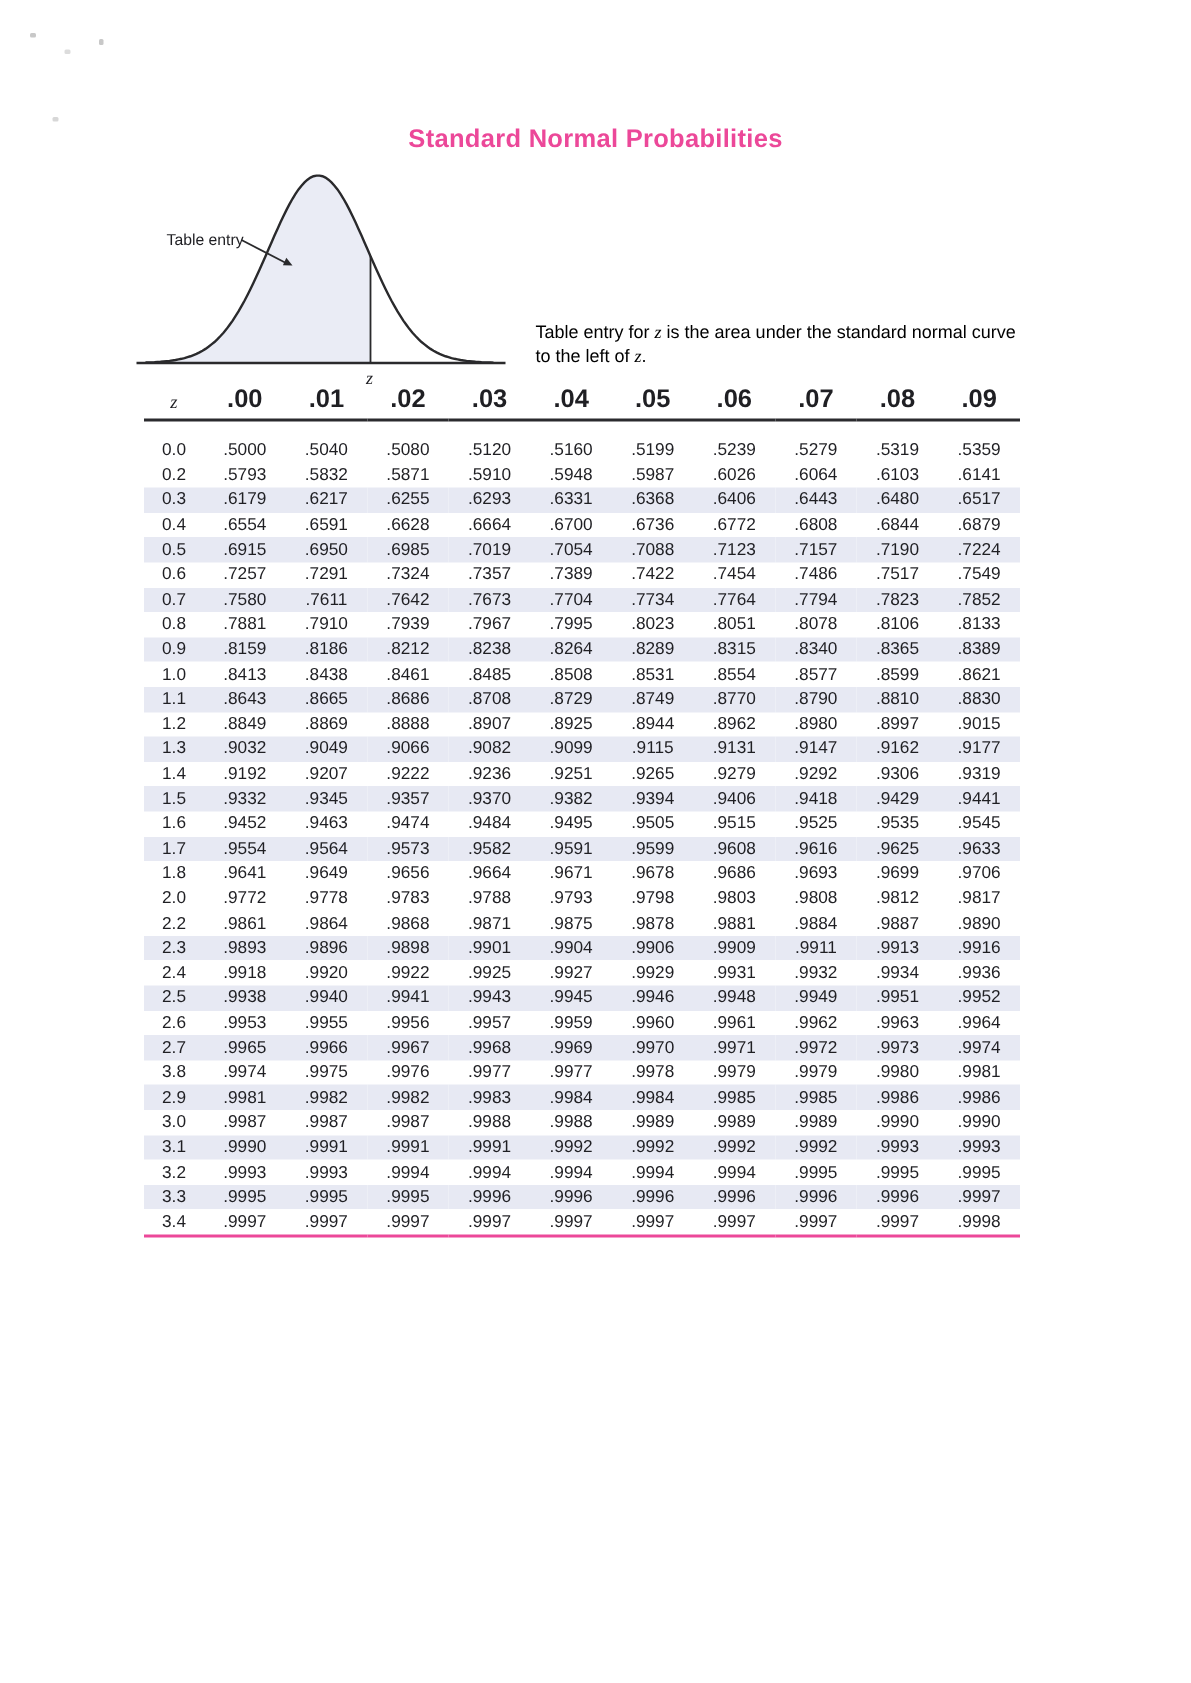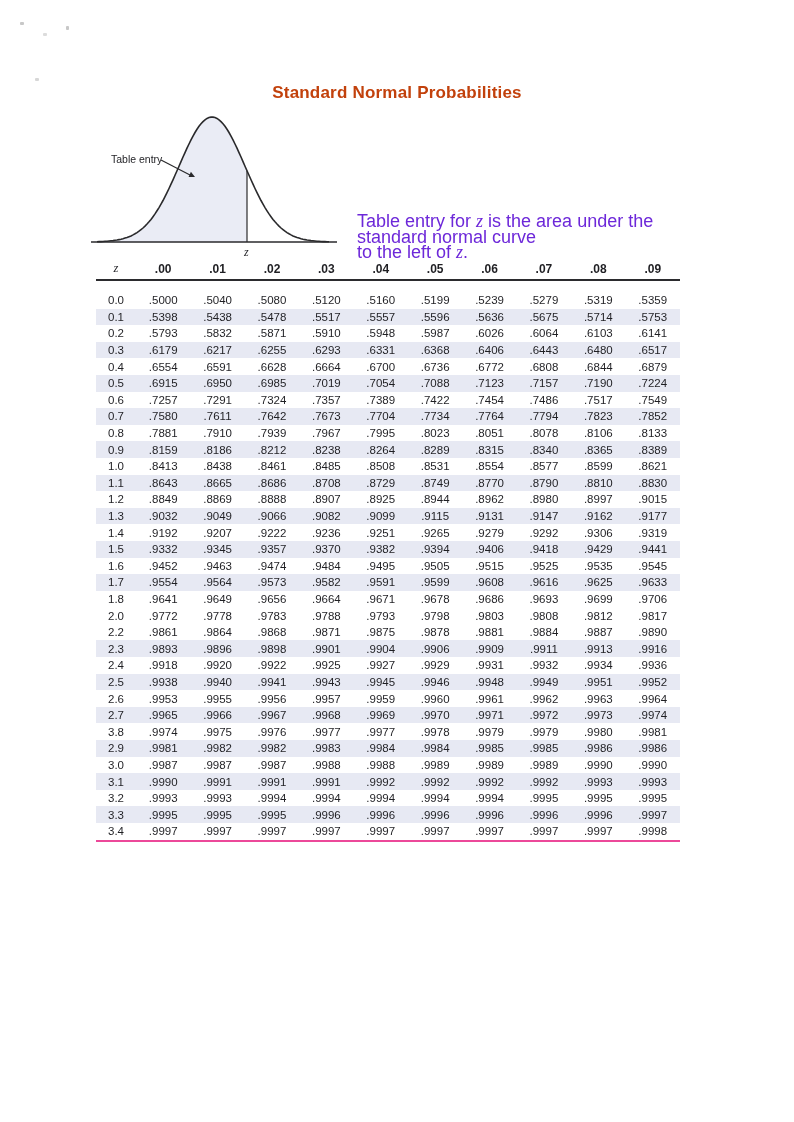--- a/index.html
+++ b/index.html
@@ -15,38 +15,38 @@
     background:#ffffff;
     margin:0 auto;
     overflow:hidden;
     font-family:"Liberation Sans", sans-serif;
     color:var(--ink);
   }
   .speck{position:absolute;background:#9a9a9a;border-radius:1px;}
   .title{
     position:absolute;left:0;top:83px;width:794px;
     text-align:center;font-size:17px;font-weight:bold;
-    letter-spacing:0.2px;color:#c2410c;
+    letter-spacing:0.2px;color:#ec4899;
   }
   .figure{position:absolute;left:89px;top:105px;width:250px;height:155px;}
   .figure svg{display:block;width:250px;height:155px;}
   .fig-label{font-size:10.5px;fill:var(--ink);font-family:"Liberation Sans",sans-serif;}
   .fig-z{font-size:12px;font-style:italic;fill:var(--ink);font-family:"Liberation Serif",serif;}
   .caption{
     position:absolute;left:357px;top:214px;width:340px;
-    font-size:18px;line-height:15.5px;color:#6d28d9;
+    font-size:12px;line-height:15.5px;color:#000000;
   }
   .serif-i{font-style:italic;font-family:"Liberation Serif",serif;}
   table.ztable{
     position:absolute;left:96px;top:256px;width:584px;
     border-collapse:collapse;table-layout:fixed;
   }
   table.ztable col.zc{width:40px;}
   table.ztable th{
-    font-size:12px;font-weight:bold;text-align:center;
+    font-size:17px;font-weight:bold;text-align:center;
     height:20px;padding:0 0 3px 0;vertical-align:bottom;
     border-bottom:2px solid #2b2b2e;
   }
   table.ztable th.zhead{
     font-family:"Liberation Serif",serif;font-style:italic;
     font-weight:normal;font-size:12.5px;
   }
   table.ztable td{
     font-size:11.5px;text-align:center;height:16.6px;
     padding:0;vertical-align:middle;white-space:nowrap;
@@ -114,33 +114,20 @@
           <td>.5040</td>
           <td>.5080</td>
           <td>.5120</td>
           <td>.5160</td>
           <td>.5199</td>
           <td>.5239</td>
           <td>.5279</td>
           <td>.5319</td>
           <td>.5359</td>
         </tr>
-        <tr class="shaded">
-          <td class="zcol">0.1</td>
-          <td>.5398</td>
-          <td>.5438</td>
-          <td>.5478</td>
-          <td>.5517</td>
-          <td>.5557</td>
-          <td>.5596</td>
-          <td>.5636</td>
-          <td>.5675</td>
-          <td>.5714</td>
-          <td>.5753</td>
-        </tr>
         <tr>
           <td class="zcol">0.2</td>
           <td>.5793</td>
           <td>.5832</td>
           <td>.5871</td>
           <td>.5910</td>
           <td>.5948</td>
           <td>.5987</td>
           <td>.6026</td>
           <td>.6064</td>

